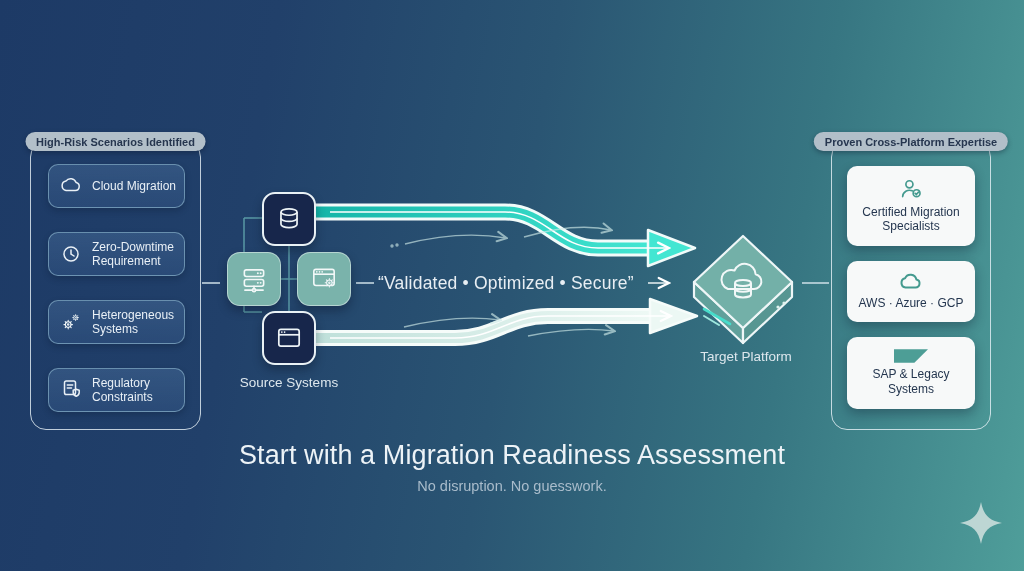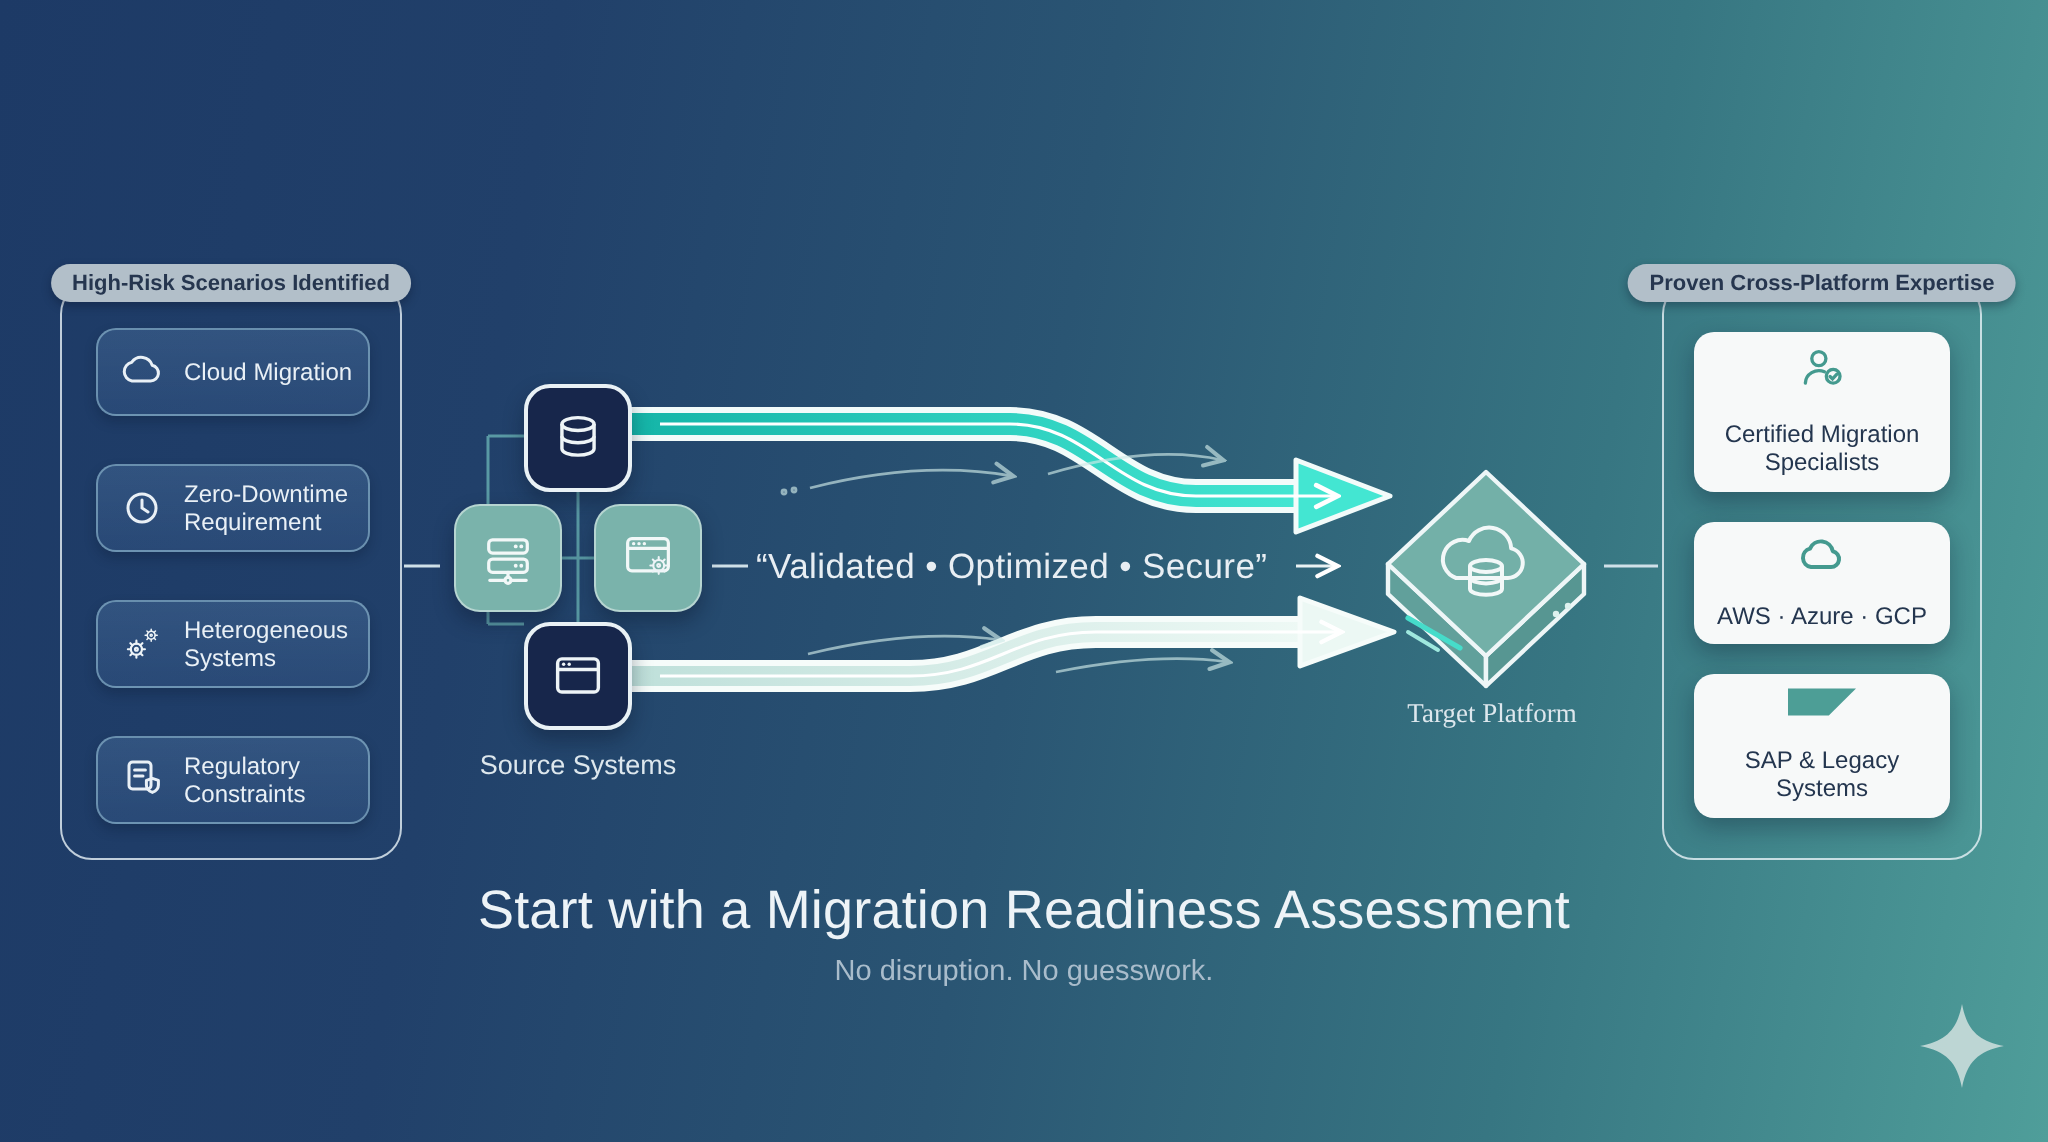--- a/index.html
+++ b/index.html
@@ -30,40 +30,40 @@
     border:1px solid rgba(158,200,220,.55); border-radius:10px;
     box-shadow:0 3px 6px rgba(8,18,38,.25);
   }
   .risk-item svg { flex:0 0 24px; }
   .risk-label { color:#e9f0f6; font-size:12px; font-weight:500; line-height:1.18; }
 
   .card-list { position:absolute; top:24px; bottom:20px; left:15px; right:15px;
     display:flex; flex-direction:column; gap:15px; }
   .card {
     background:#f7f9f9; border-radius:10px; box-shadow:0 5px 12px rgba(8,20,40,.32);
-    display:flex; flex-direction:column; align-items:center; justify-content:space-between;
+    display:flex; flex-direction:column; align-items:center; justify-content:center;
     gap:4px; padding:7px 6px; text-align:center;
   }
   .card-1 { flex:1.25; } .card-2 { flex:.9; } .card-3 { flex:1.1; }
   .card-label { color:#24364f; font-size:12px; font-weight:500; line-height:1.22; }
 
   
   .node { position:absolute; width:54px; height:54px; border-radius:13px;
     display:flex; align-items:center; justify-content:center;
     box-shadow:0 5px 10px rgba(8,18,38,.35); }
   .node-dark { background:#17264b; border:2px solid #e9f1f5; }
   .node-teal { background:#7ab3ab; border:1px solid rgba(255,255,255,.45); }
   .node-db     { left:262px; top:192px; }
   .node-server { left:227px; top:252px; }
   .node-appgear{ left:297px; top:252px; }
   .node-window { left:262px; top:311px; }
 
   .cluster-label { position:absolute; color:#dde7ed; font-size:13.5px; text-align:center; }
   .source-label { left:229px; top:375px; width:120px; }
-  .target-label { left:683px; top:349px; width:126px;font-family:Liberation Serif, serif; }
+  .target-label { left:683px; top:349px; width:126px; }
 
   .quote { position:absolute; left:378px; top:273px; width:272px; text-align:left;
     color:#e8eef3; font-size:17.5px; font-weight:500; letter-spacing:.2px; }
 
   .target-art { position:absolute; left:668px; top:222px; }
 
   .footer { position:absolute; left:0; right:0; top:440px; text-align:center; }
   .headline { color:#edf3f7; font-size:27px; font-weight:500; letter-spacing:.1px; }
   .subtitle { margin-top:7px; color:#a9bccb; font-size:14.5px; }
 

